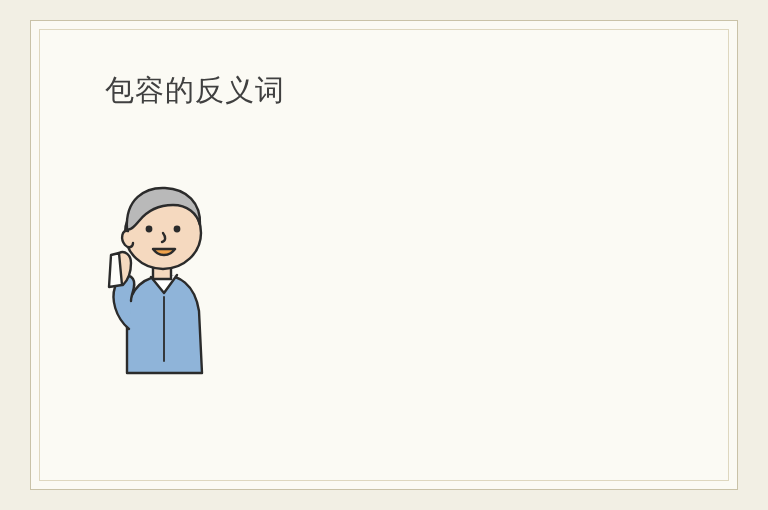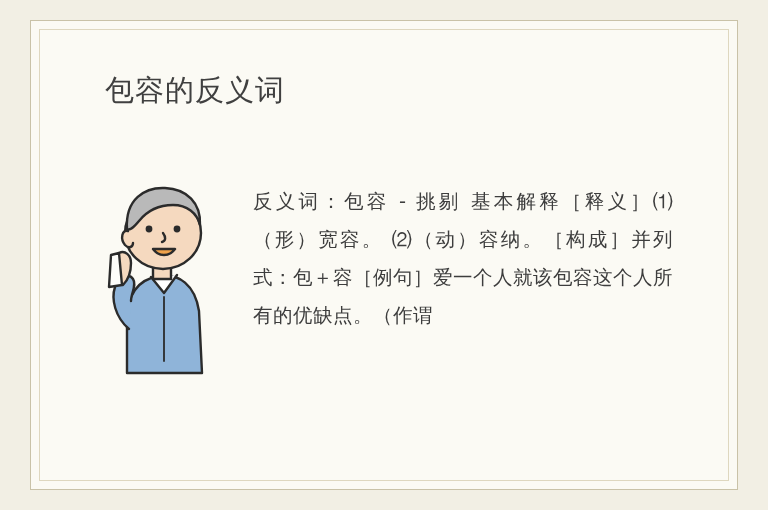--- a/index.html
+++ b/index.html
@@ -97,14 +97,13 @@
 
         <path d="M74 72 C77 76 77 80 73 81"></path>
 
         <path d="M64 88 C70 96 80 96 86 88 Z" fill="#f0a24a"></path>
 
         <path d="M75 136 L75 200" stroke-width="1.8"></path>
       </g>
     </svg>
   </div>
 
-  <div class="body-text"> 反义词：包容 - 挑剔 基本解释［释义］⑴（形）宽容。 ⑵（动）容纳。［构成］并列式：包＋容［例句］爱一个人就该包容这个人所有的优缺点。（作谓</div>
 </div>
 
 </body></html>

